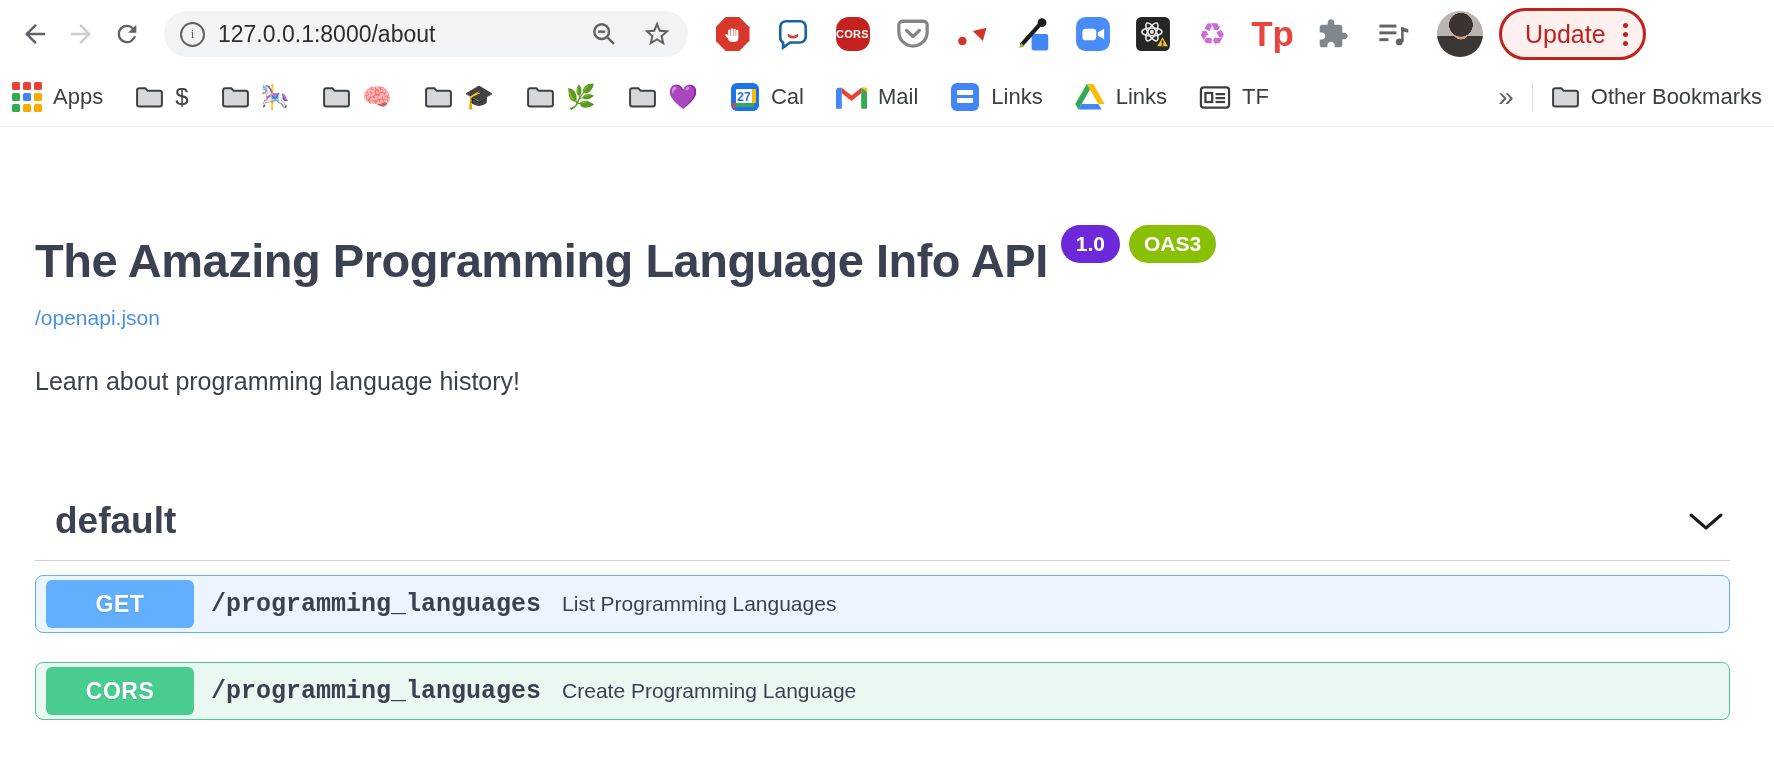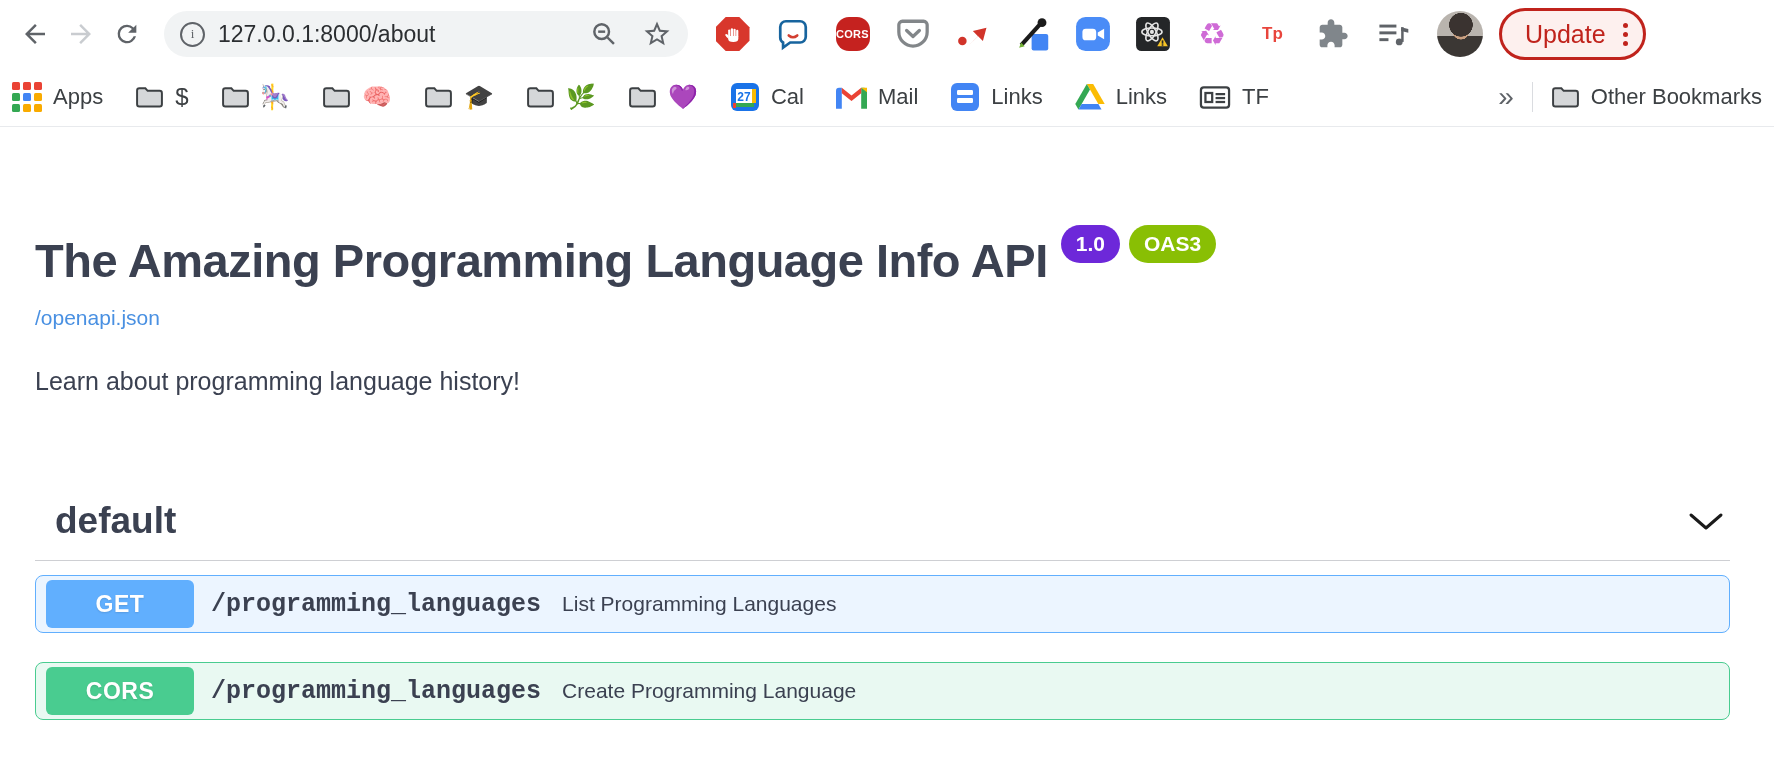--- a/index.html
+++ b/index.html
@@ -17,21 +17,21 @@
     justify-content:center;font-size:13px;color:#5f6368;flex:none;font-family:"Liberation Serif",serif;}
   .url-text{margin-left:13px;font-size:23px;color:#2b2e31;white-space:nowrap;}
   .omni-spacer{flex:1;}
   .omni-ic{display:flex;align-items:center;justify-content:center;margin-left:24px;flex:none;}
   .ext-row{display:flex;align-items:center;gap:23px;margin-left:26px;}
   .ext{width:37px;height:37px;display:flex;align-items:center;justify-content:center;flex:none;}
   .stop-octagon{width:34px;height:34px;background:#d8372c;display:flex;align-items:center;justify-content:center;
     clip-path:polygon(30% 0,70% 0,100% 30%,100% 70%,70% 100%,30% 100%,0 70%,0 30%);}
   .cors-box{width:34px;height:34px;background:#c5221f;border-radius:13px;color:#fff;font-weight:bold;font-size:11px;
     display:flex;align-items:center;justify-content:center;letter-spacing:.3px;}
-  .tp-text{font-size:17px;font-weight:bold;color:#e8453c;}
+  .tp-text{font-size:35px;font-weight:bold;color:#e8453c;}
   .recycle-glyph{font-size:31px;color:#cf6bd6;font-family:"DejaVu Sans",sans-serif;}
   .avatar{width:46px;height:46px;border-radius:50%;margin-left:26px;flex:none;
     background:
       radial-gradient(circle at 52% 30%, #3a3330 0 29%, rgba(0,0,0,0) 30%),
       radial-gradient(circle at 52% 44%, #c99f80 0 23%, rgba(0,0,0,0) 24%),
       linear-gradient(180deg,#b9b4ae 0 54%,#3b3734 55%);}
   .update-pill{margin-left:16px;height:46px;border:3px solid #c0231c;border-radius:26px;background:#fdf0ee;
     display:flex;align-items:center;padding:0 15px 0 23px;gap:17px;flex:none;}
   .update-text{font-size:25px;color:#c0231c;}
   .dots3{display:flex;flex-direction:column;gap:4px;}

